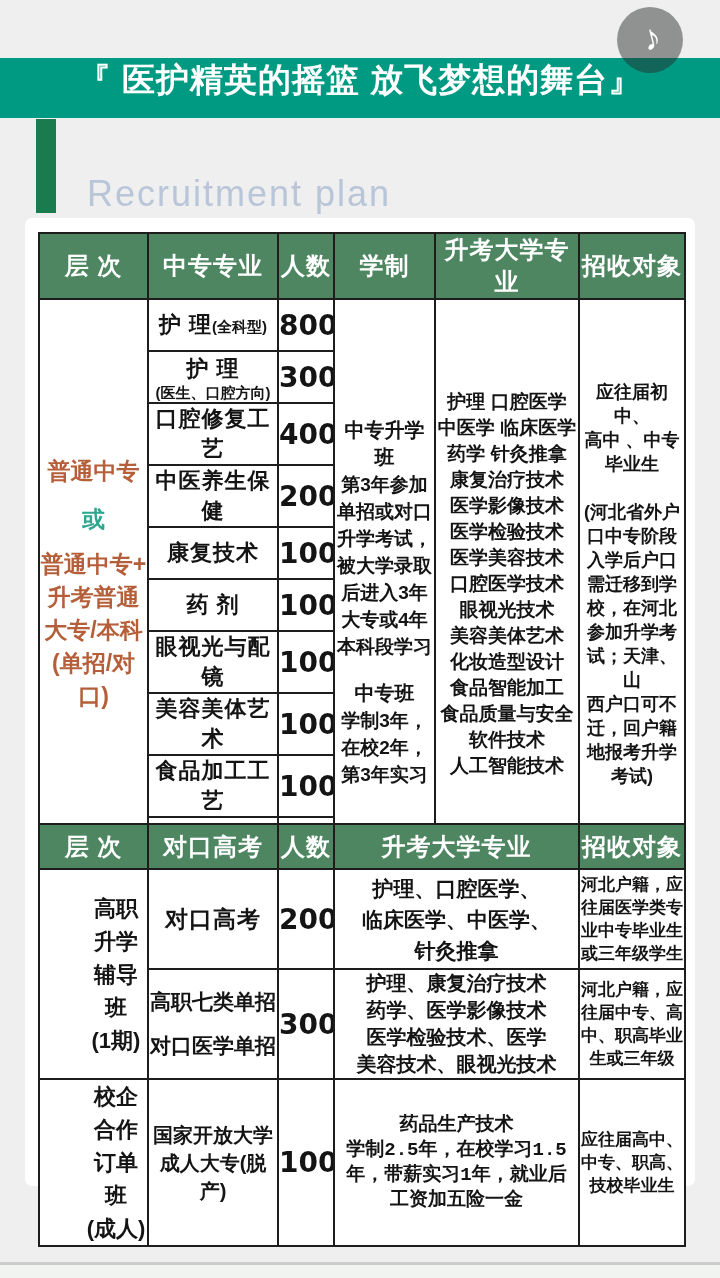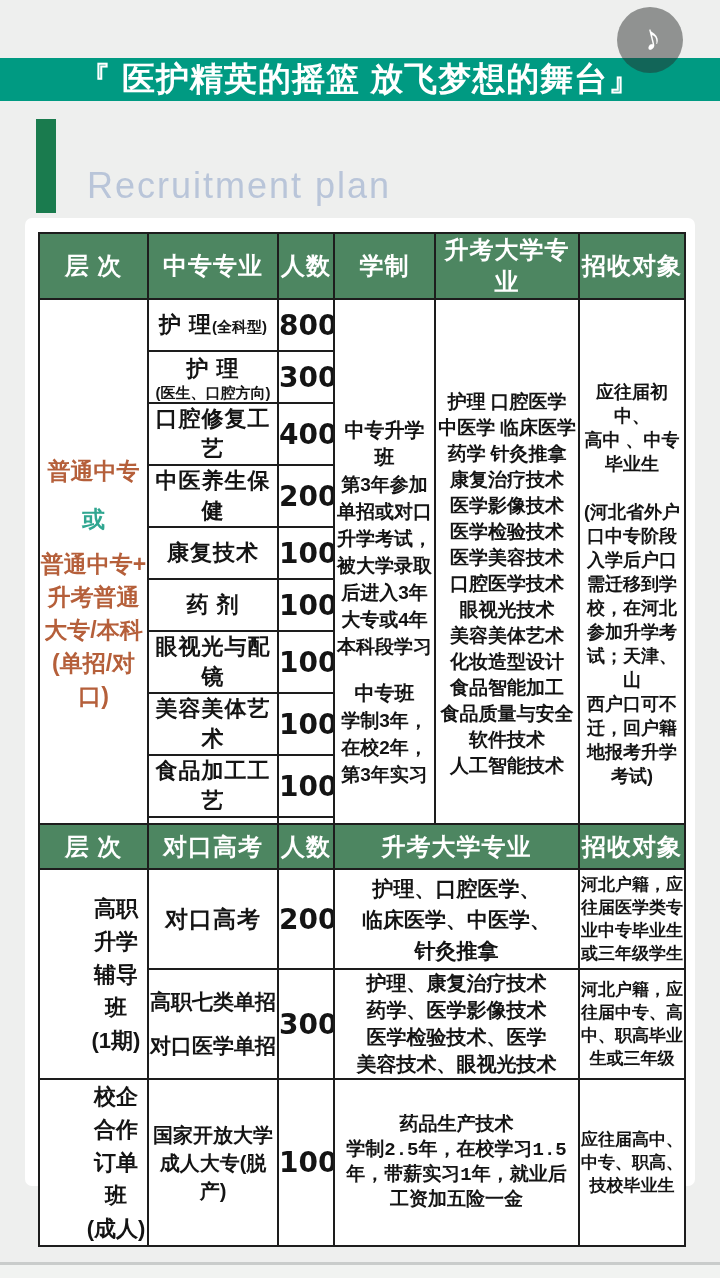--- a/index.html
+++ b/index.html
@@ -3,33 +3,33 @@
 <meta charset="utf-8">
 <style>
   * { margin:0; padding:0; box-sizing:border-box; }
   body { margin:0; background:#dcdcdc; }
   .page {
     position:relative; width:720px; height:1278px; overflow:hidden;
     background:#eeefee; font-family:"Liberation Sans","DejaVu Sans",sans-serif;
   }
   
   .banner {
-    position:absolute; left:0; top:58px; width:720px; height:43px;
-    background:#009a82; display:flex; align-items:center; justify-content:center;
+    position:absolute; left:0; top:58px; width:720px; height:60px;
+    background:#009a82; display:flex; justify-content:center;
   }
   .banner-text { color:#ffffff; font-size:33px; font-weight:bold; letter-spacing:1px; white-space:nowrap; }
   .logo {
     position:absolute; left:617px; top:7px; width:66px; height:66px; border-radius:50%;
     background:rgba(38,42,40,0.47); display:flex; align-items:center; justify-content:center; z-index:3;
   }
   .logo-glyph { color:#fff; font-size:36px; font-weight:bold; transform:rotate(-14deg) translate(2px,-2px); }
   
   .title-bar { position:absolute; left:36px; top:119px; width:20px; height:94px; background:#1a7b4e; }
   .title-zh { position:absolute; left:84px; top:116px; font-size:55px; font-weight:bold; color:#3f9e5e; letter-spacing:3px; }
-  .title-en { position:absolute; left:87px; top:165px; font-size:36px; font-weight:400; color:#b9c5d9; letter-spacing:2px; }
+  .title-en { position:absolute; left:87px; top:173px; font-size:36px; font-weight:400; color:#b9c5d9; letter-spacing:2px; }
   
   .card { position:absolute; left:25px; top:218px; width:670px; height:968px; background:#ffffff; border-radius:7px; }
   
   table.t { position:absolute; border-collapse:collapse; table-layout:fixed; background:#fff; }
   .t1 { left:38px; top:232px; width:646px; }
   .t2 { left:38px; top:823px; width:646px; }
   .t th, .t td { border:2px solid #1d1d1d; overflow:hidden; }
   .t th {
     background:#4d8661; color:#ffffff; font-size:24px; font-weight:bold;
     height:46px; text-align:center; letter-spacing:1px;
@@ -42,21 +42,21 @@
   .lv-line { display:block; font-size:23px; line-height:33px; color:#b55f3a; }
   .lv-or { color:#2fa690; margin:15px 0 12px; }
   .major-name { font-size:22px; letter-spacing:1px; }
   .note-inline { font-size:15px; letter-spacing:0; }
   .note-block { display:block; font-size:15px; line-height:17px; letter-spacing:0; }
   .count-cell { font-size:28px; font-weight:400; font-family:"DejaVu Sans",sans-serif; }
   .sch-cell { vertical-align:middle; }
   .sch-t { font-size:20px; font-weight:bold;margin-top:36px; }
   .sch-d { font-size:19px; font-weight:bold; line-height:27px; white-space:pre-line; }
   .sch-t2 { margin-top:20px; }
-  .univ-cell { font-size:19px; line-height:26px;font-family:Liberation Serif, serif; }
+  .univ-cell { font-size:19px; line-height:26px; }
   .target-cell { font-size:18px; line-height:24px; }
   
   .t2 th { height:45px; }
   .h-r0 { height:100px; }
   .h-r1 { height:110px;margin-left:20px; }
   .h-r2 { height:94px; }
   .level2 { font-size:22px; line-height:33px; color:#b55f3a;padding-left:45px; }
   .exam0 { font-size:23px; letter-spacing:1px; }
   .exam1 { font-size:21px; line-height:44px; }
   .exam2 { font-size:20px; line-height:28px; }

